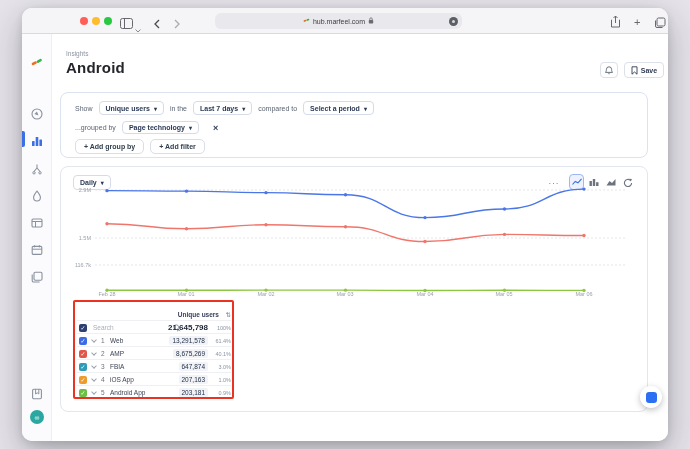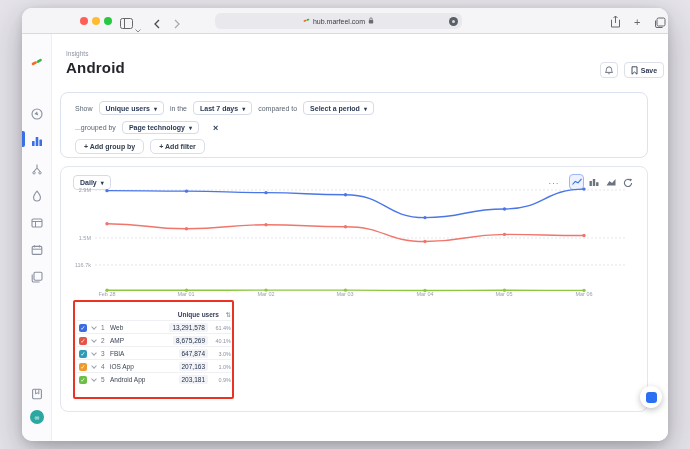--- a/index.html
+++ b/index.html
@@ -338,20 +338,32 @@
         <span class="xtick" style="left:284px;top:124px;">Mar 03</span>
         <span class="xtick" style="left:364px;top:124px;">Mar 04</span>
         <span class="xtick" style="left:443px;top:124px;">Mar 05</span>
         <span class="xtick" style="left:523px;top:124px;">Mar 06</span>
 
         <div id="metric-table">
           <div class="trow thead">
             <span id="tbl-header-label">Unique users</span>
             <span id="sort-icon">⇅</span>
           </div>
+          <div class="trow">
+            <span class="cbox" style="background: rgb(44, 62, 114);"><span>✓</span></span>
+            <input id="search-input" placeholder="Search" style="">
+            <span class="iconbtn" style="left:96px;top:2.5px;">
+              <svg width="8" height="8" viewBox="0 0 8 8">
+                  <circle cx="3.2" cy="3.2" r="2.4" fill="none" stroke="#8A93A3" stroke-width="0.9"></circle>
+                  <line x1="5" y1="5" x2="7.2" y2="7.2" stroke="#8A93A3" stroke-width="0.9"></line>
+                </svg>
+            </span>
+            <span id="total-value">21,645,798</span>
+            <span class="pct">100%</span>
+          </div>
 
           <div class="trow">
             <span class="cbox" style="background: rgb(61, 107, 229);"><span>✓</span></span>
             <span class="chev"></span>
             <span class="rank">1</span>
             <span class="rlabel">Web</span>
             <span class="vpill">13,291,578</span>
             <span class="pct">61.4%</span>
           </div>
           <div class="trow">

